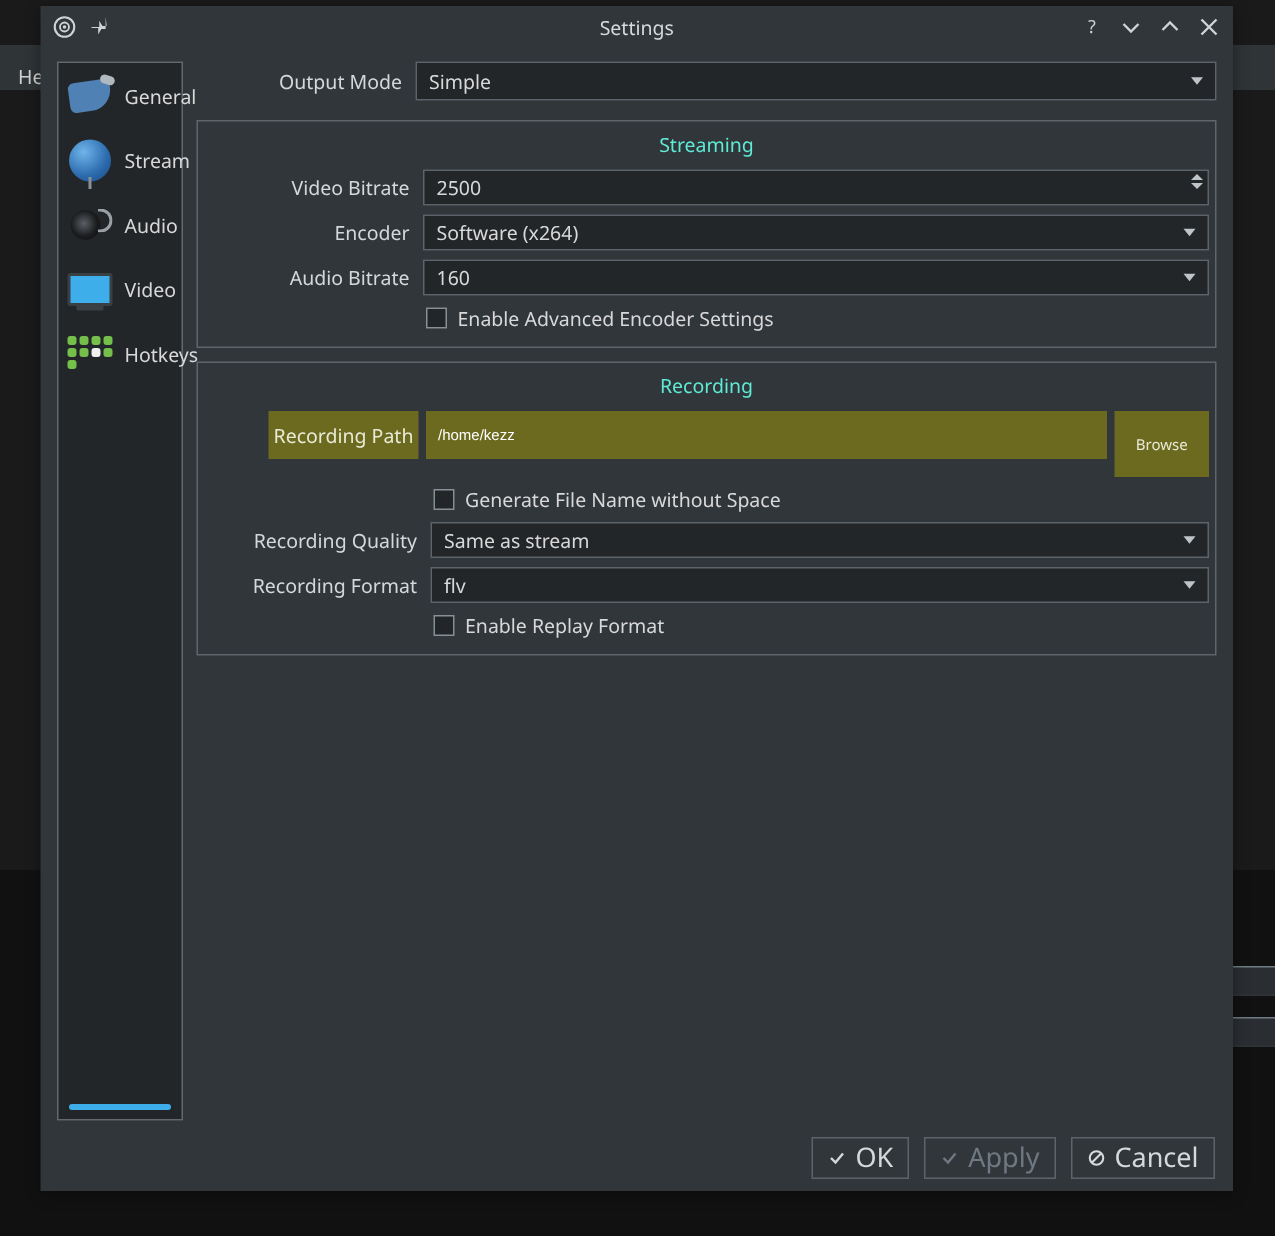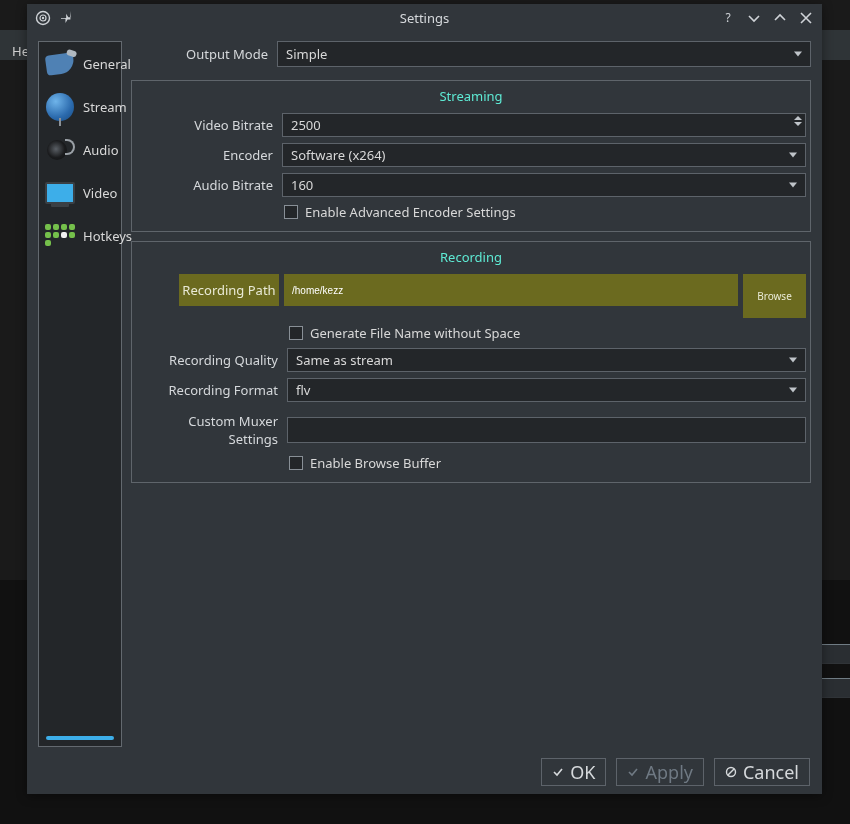--- a/index.html
+++ b/index.html
@@ -284,30 +284,24 @@
         </div>
 
         <div class="row">
           <div class="label">Recording Format</div>
           <div class="select">
             <span>flv</span>
             <span class="chev"></span>
           </div>
         </div>
 
-        <div class="row wide" style="margin-top:10px;">
-          <div class="label">Custom Muxer Settings</div>
-          <div class="input" style="height:26px;">
-            <input class="txt" value="" style="">
-          </div>
-        </div>
 
         <div class="check">
           <span class="box"></span>
-          <span>Enable Browse Buffer</span>
+          <span>Enable Replay Format</span>
         </div>
       </div>
 
     </div>
   </div>
 
   <div class="footer">
     <div class="btn2">
       <svg viewBox="0 0 12 12">
           <path d="M2 6l3 3 5-6" fill="none" stroke="#d6d9dc" stroke-width="1.6"></path>

